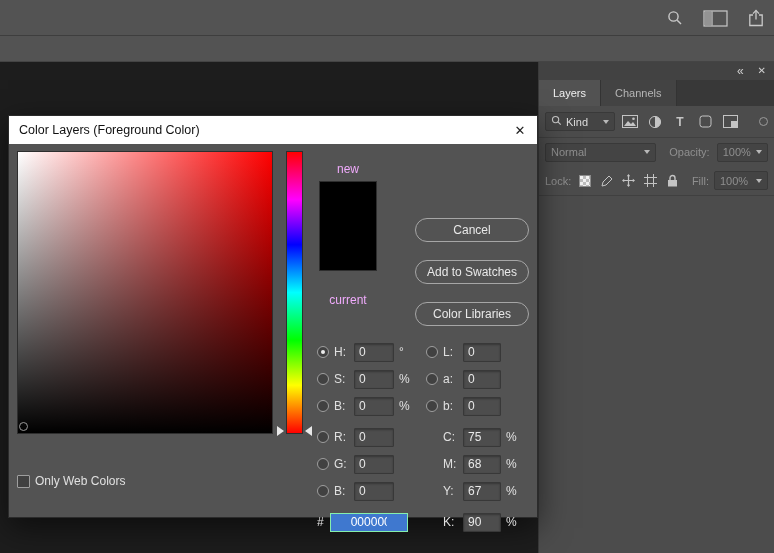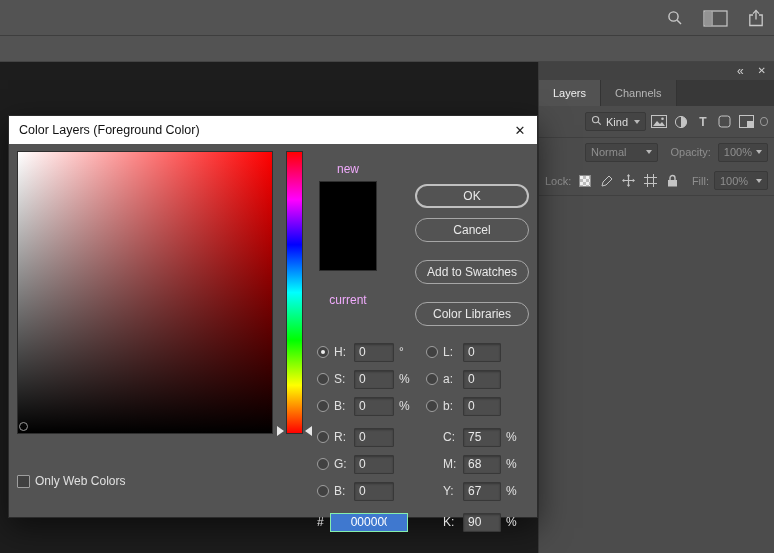--- a/index.html
+++ b/index.html
@@ -17,21 +17,21 @@
 
   
   #panel { position:absolute; left:538px; top:62px; width:236px; height:491px; background:#4c4c4c; border-left:1px solid #3a3a3a; font-size:11px; color:#d6d6d6; }
   .panel-minibar { height:18px; background:#424242; display:flex; justify-content:flex-end; align-items:center; gap:14px; padding:0 8px; color:#cfcfcf; }
   .panel-minibar span { cursor:pointer; font-size:10px; line-height:1; }
   .panel-tabs { height:26px; background:#383838; display:flex; align-items:stretch; }
   .panel-tab { padding:0 14px; display:flex; align-items:center; color:#b5b5b5; background:#434343; border-right:1px solid #333; cursor:pointer; }
   .panel-tab.active { background:#525252; color:#f0f0f0; }
   .panel-row { display:flex; align-items:center; padding:0 6px; gap:5px; }
   .filter-row { height:32px; border-bottom:1px solid #404040; }
-  .combo { display:flex; align-items:center; gap:4px; background:#444444; border:1px solid #393939; border-radius:2px; height:19px; padding:0 5px; cursor:pointer;margin-left:40px; }
+  .combo { display:flex; align-items:center; gap:4px; background:#444444; border:1px solid #393939; border-radius:2px; height:19px; padding:0 5px; cursor:pointer; }
   .combo .caret { margin-left:auto; }
   .caret { width:0; height:0; border-left:3.5px solid transparent; border-right:3.5px solid transparent; border-top:4px solid #b8b8b8; display:inline-block; }
   .kind-combo { width:70px; color:#dcdcdc; }
   .ficon { width:20px; height:20px; display:flex; align-items:center; justify-content:center; cursor:pointer; }
   .filter-dot { width:9px; height:9px; border-radius:50%; border:1px solid #9a9a9a; margin-left:auto; cursor:pointer; }
   .blend-row { height:28px; }
   .dim { color:#8f8f8f; }
   .blend-combo { width:118px; color:#8f8f8f; }
   .opacity-combo { width:54px; color:#8f8f8f; margin-left:2px; }
   .lock-row { height:30px; border-bottom:1px solid #404040; }
@@ -228,21 +228,20 @@
     <span class="hue-arrow-l"></span>
     <span class="hue-arrow-r"></span>
 
     <span class="swatch-label" style="top:18px;">new</span>
     <div class="swatch">
       <div class="swatch-new" style="background:#000000;"></div>
       <div class="swatch-current" style="background:#000000;"></div>
     </div>
     <span class="swatch-label" style="top:149px;">current</span>
 
-    <button class="btn primary" style="top:40px;">OK</button>
     <button class="btn" style="top:74px;">Cancel</button>
     <button class="btn" style="top:116px;">Add to Swatches</button>
     <button class="btn" style="top:158px;">Color Libraries</button>
 
     <div class="frow" style="left:308px; top:198px;">
       <span class="radio on"></span>
       <span class="flabel">H:</span>
       <input class="num" value="0" style="">
       <span class="funit">°</span>
     </div>

